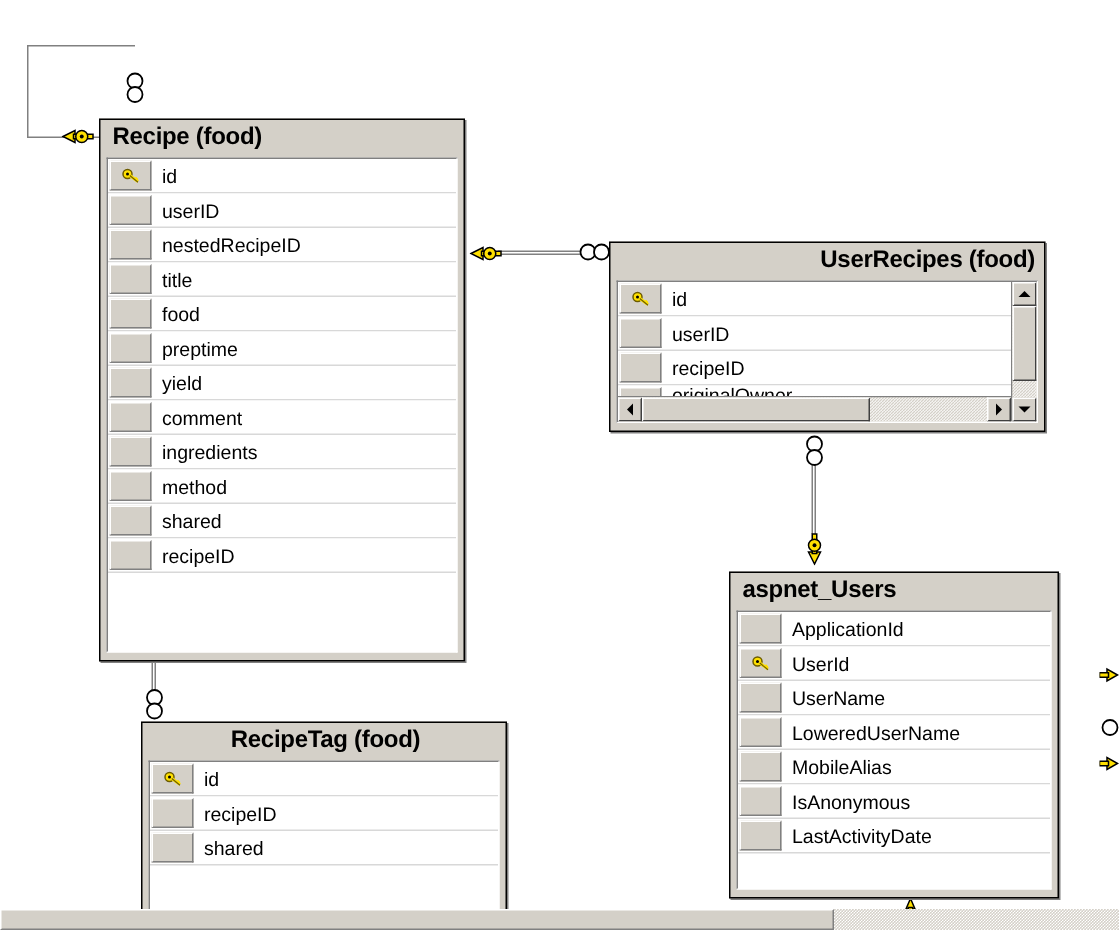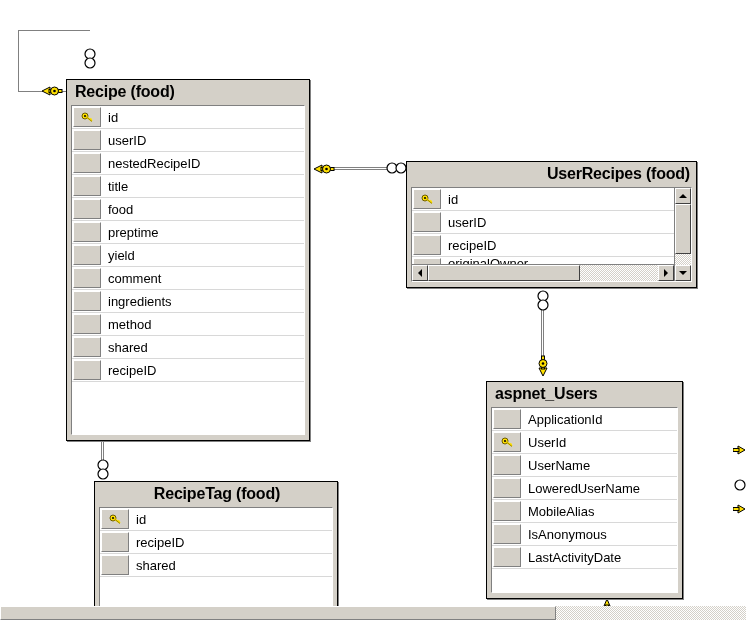--- a/index.html
+++ b/index.html
@@ -89,21 +89,21 @@
   .keyglyph {
     width: 13px;
     height: 11px;
     position: relative;
   }
   .keyglyph svg { display:block; }
 
   
   #tbl-recipe      { left: 66px;  top: 79px;  width: 244px; }
   #tbl-userrecipes { left: 406px; top: 161px; width: 291px; text-align: right; }
-  #tbl-aspnet      { left: 486px; top: 381px; width: 197px; }
+  #tbl-aspnet      { left: 486px; top: 381px; width: 220px; }
   #tbl-recipetag   { left: 94px;  top: 481px; width: 244px; text-align: center; }
 
   #tbl-recipe .grid      { height: 330px; }
   #tbl-userrecipes .grid { height: 95px; padding-right: 0; }
   #tbl-aspnet .grid      { height: 186px; text-align: right; }
   #tbl-recipetag .grid   { height: 105px; }
 
   #tbl-userrecipes .grid { margin-bottom: 5px; }
 
   

